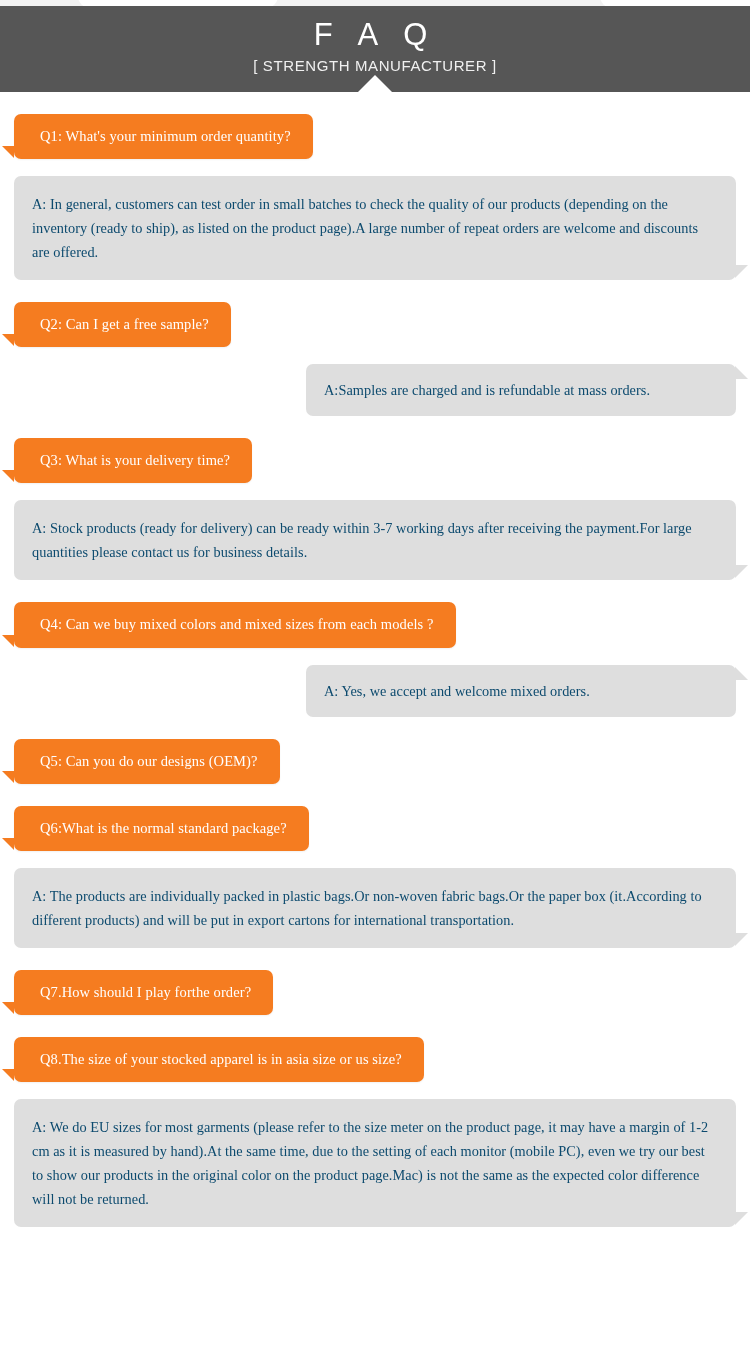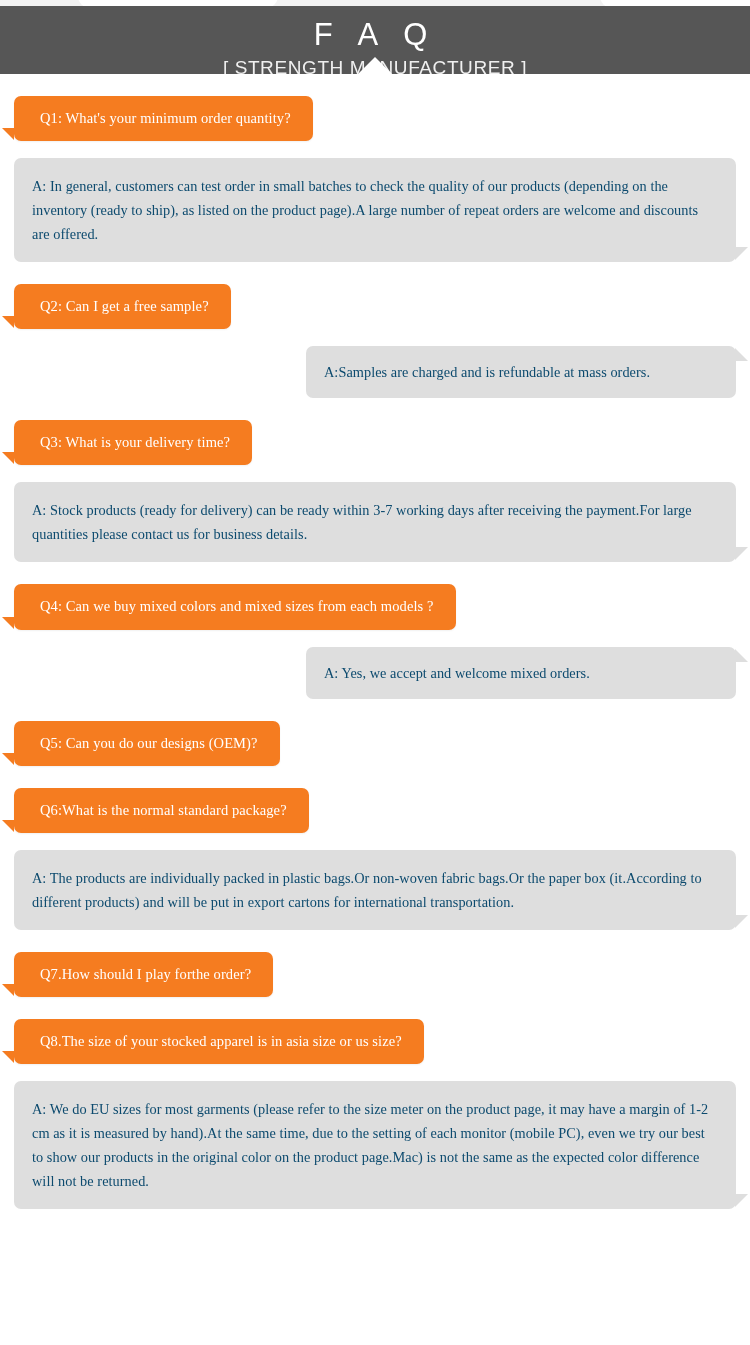--- a/index.html
+++ b/index.html
@@ -34,40 +34,40 @@
     height: 22px;
     background: #ffffff;
     border-radius: 0 0 12px 12px;
   }
 
   
   .faq-header {
     position: relative;
     margin-top: 6px;
     width: 750px;
-    height: 68px;
+    height: 86px;
     background: #565656;
     text-align: center;
     overflow: hidden;
   }
   .faq-title {
     margin: 0;
     padding-top: 12px;
     color: #ffffff;
     font-size: 31px;
     font-weight: 400;
     letter-spacing: 9px;
     line-height: 1.1;
     font-family: "Liberation Sans", sans-serif;
   }
   .faq-subtitle {
     margin: 0;
     padding-top: 5px;
     color: #f0f0f0;
-    font-size: 19px;
+    font-size: 15px;
     font-weight: 400;
     letter-spacing: 0.6px;
     font-family: "Liberation Sans", sans-serif;
   }
   .header-notch {
     position: absolute;
     left: 50%;
     bottom: 0;
     transform: translateX(-50%);
     width: 0; height: 0;

